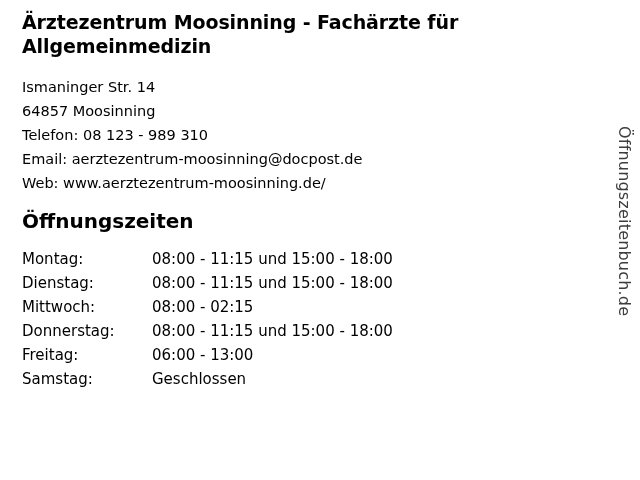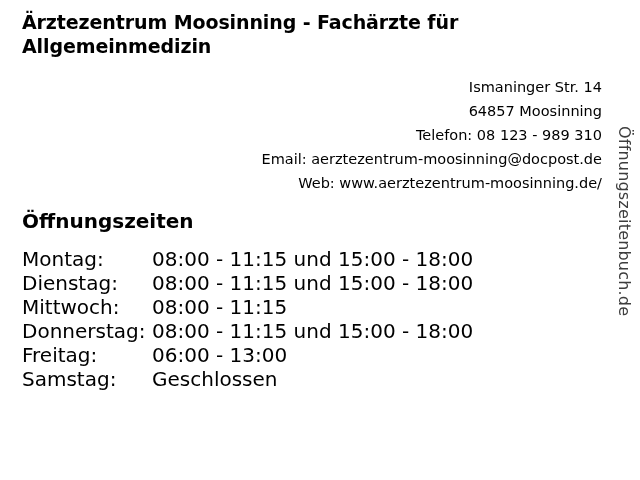--- a/index.html
+++ b/index.html
@@ -40,32 +40,31 @@
     width: 575px;
   }
 
   .address-block {
     font-size: 14.5px;
     line-height: 24px;
     margin-bottom: 14px;
   }
   .address-block div {
     white-space: nowrap;
-    text-align: right;
   }
 
   .section-heading {
     font-size: 20px;
     font-weight: bold;
     margin: 12px 0 14px 0;
   }
 
   table.hours {
     border-collapse: collapse;
-    font-size: 20px;
+    font-size: 15px;
   }
   table.hours td {
     padding: 0;
     line-height: 24px;
     vertical-align: top;
     white-space: nowrap;
   }
   table.hours td.day {
     width: 124px;
     padding-right: 6px;
@@ -107,21 +106,21 @@
         <tr>
           <td class="day">Montag:</td>
           <td class="time">08:00 - 11:15 und 15:00 - 18:00</td>
         </tr>
         <tr>
           <td class="day">Dienstag:</td>
           <td class="time">08:00 - 11:15 und 15:00 - 18:00</td>
         </tr>
         <tr>
           <td class="day">Mittwoch:</td>
-          <td class="time">08:00 - 11:15</td>
+          <td class="time">08:00 - 02:15</td>
         </tr>
         <tr>
           <td class="day">Donnerstag:</td>
           <td class="time">08:00 - 11:15 und 15:00 - 18:00</td>
         </tr>
         <tr>
           <td class="day">Freitag:</td>
           <td class="time">06:00 - 13:00</td>
         </tr>
         <tr>

